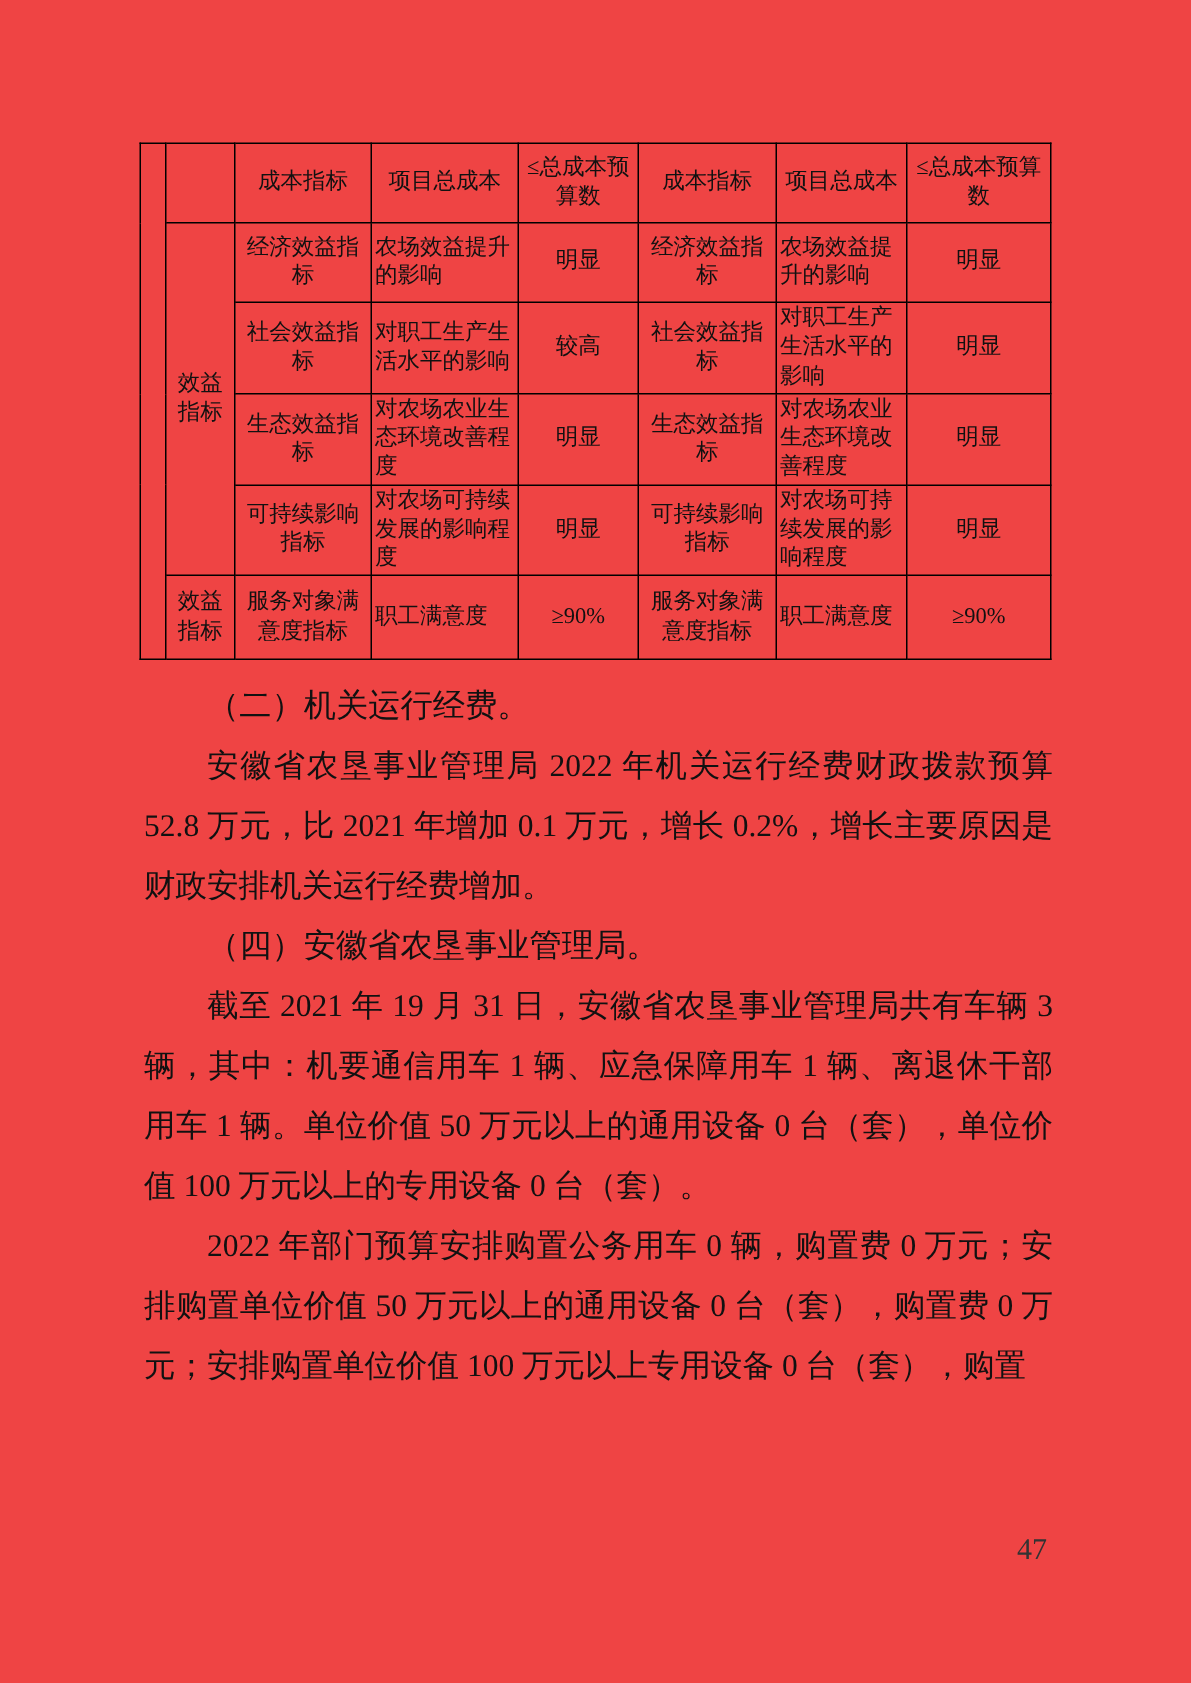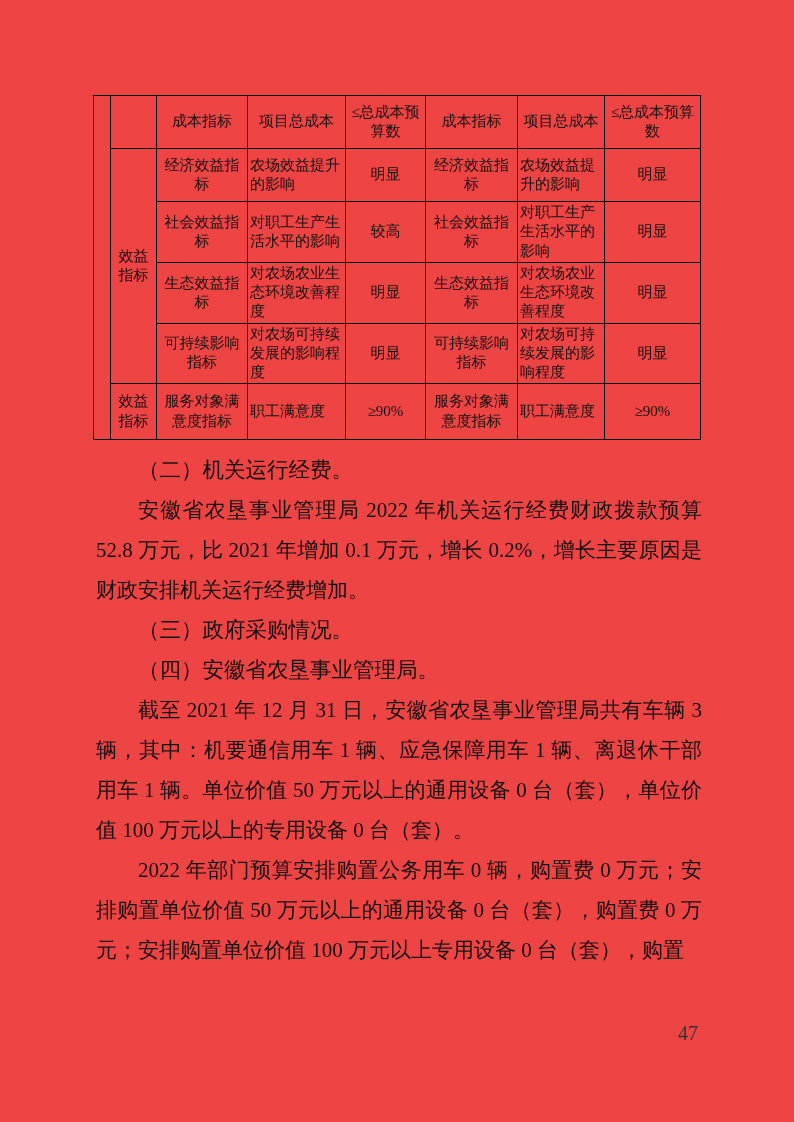--- a/index.html
+++ b/index.html
@@ -137,21 +137,20 @@
         <td>服务对象满意度指标</td>
         <td class="al">职工满意度</td>
         <td>≥90%</td>
       </tr>
     </tbody>
   </table>
 
   <div class="body-text">
     <p class="h">（二）机关运行经费。</p>
     <p>安徽省农垦事业管理局 2022 年机关运行经费财政拨款预算 52.8 万元，比 2021 年增加 0.1 万元，增长 0.2%，增长主要原因是财政安排机关运行经费增加。</p>
-    <p class="h">（三）政府采购情况。</p>
     <p class="h">（四）安徽省农垦事业管理局。</p>
-    <p>截至 2021 年 12 月 31 日，安徽省农垦事业管理局共有车辆 3 辆，其中：机要通信用车 1 辆、应急保障用车 1 辆、离退休干部用车 1 辆。单位价值 50 万元以上的通用设备 0 台（套），单位价值 100 万元以上的专用设备 0 台（套）。</p>
+    <p>截至 2021 年 19 月 31 日，安徽省农垦事业管理局共有车辆 3 辆，其中：机要通信用车 1 辆、应急保障用车 1 辆、离退休干部用车 1 辆。单位价值 50 万元以上的通用设备 0 台（套），单位价值 100 万元以上的专用设备 0 台（套）。</p>
     <p>2022 年部门预算安排购置公务用车 0 辆，购置费 0 万元；安排购置单位价值 50 万元以上的通用设备 0 台（套），购置费 0 万元；安排购置单位价值 100 万元以上专用设备 0 台（套），购置</p>
   </div>
 
   <div class="page-number">47</div>
 
 </div>
 
 </body></html>

